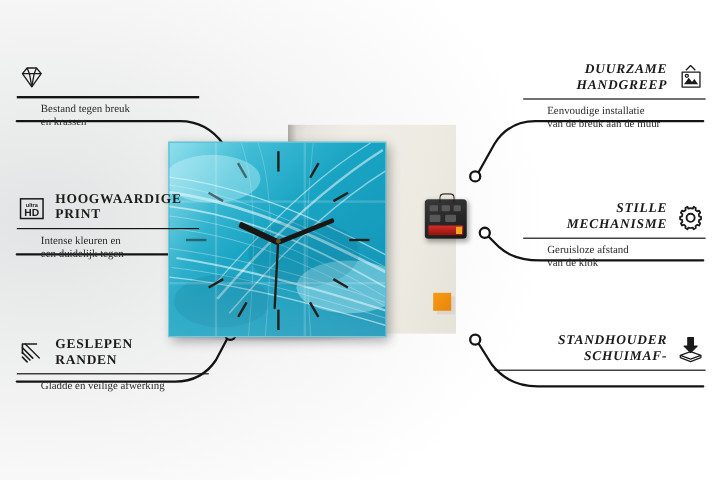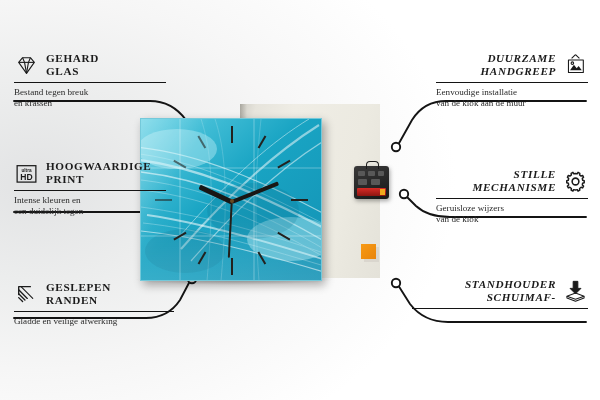--- a/index.html
+++ b/index.html
@@ -16,21 +16,21 @@
 
   
   .feat{position:absolute;}
   .feat .hd{display:flex;align-items:center;gap:7px;}
   .feat.left .hd{justify-content:flex-start;}
   .feat.right .hd{justify-content:flex-end;font-style:italic;}
   .ttl{font-weight:bold;font-size:11.2px;letter-spacing:.65px;color:#1b1b1b;
        line-height:13.4px;text-transform:uppercase;}
   .feat.right .ttl{text-align:right;}
   .rule{height:1.5px;background:#141414;margin:3px 0 3.5px 0;}
-  .desc{font-size:9.1px;color:#2a2a2a;line-height:11.2px;}
+  .desc{font-size:9.1px;color:#2a2a2a;line-height:11.2px;margin-left:20px;}
   .feat.right .desc{text-align:left;}
   .ico{width:25px;height:25px;flex:0 0 25px;display:block;}
 
   
   #f-glass  {left:14px;  top:52px;  width:152px;}
   #f-print  {left:14px;  top:160px; width:152px;}
   #f-edges  {left:14px;  top:281px; width:160px;}
   #f-handle {left:436px; top:52px;  width:152px;}
   #f-mech   {left:436px; top:168px; width:152px;}
   #f-stand  {left:412px; top:278px; width:176px;}
@@ -193,24 +193,20 @@
   <div class="feat left" id="f-glass">
     <div class="hd">
       <svg class="ico" viewBox="0 0 32 32">
         <g fill="none" stroke="#1b1b1b" stroke-width="1.4" stroke-linejoin="round">
           <path d="M6,12 L16,26 L26,12 L21,6 L11,6 Z"></path>
           <path d="M6,12 H26"></path>
             <path d="M11,6 L13.5,12 L16,26"></path>
             <path d="M21,6 L18.5,12 L16,26"></path>
         </g>
       </svg>
-      <div>
-        <div class="ttl">GEHARD</div>
-        <div class="ttl">GLAS</div>
-      </div>
     </div>
     <div class="rule"></div>
     <div class="desc">
       <div>Bestand tegen breuk</div>
       <div>en krassen</div>
     </div>
   </div>
 
   <div class="feat left" id="f-print">
     <div class="hd">
@@ -264,40 +260,40 @@
           <path d="M16,2 L11,7 M16,2 L21,7"></path>
           <rect x="7" y="9" width="19" height="16"></rect>
           <path d="M9,22 L14,15 L17.5,19.5 L20,16.5 L24,22 Z" fill="#1b1b1b" stroke="none"></path>
           <circle cx="12" cy="13" r="1.6"></circle>
         </g>
       </svg>
     </div>
     <div class="rule"></div>
     <div class="desc">
       <div>Eenvoudige installatie</div>
-      <div>van de klok aan de muur</div>
+      <div>van de breuk aan de muur</div>
     </div>
   </div>
 
   <div class="feat right" id="f-mech">
     <div class="hd">
       <div>
         <div class="ttl">STILLE</div>
         <div class="ttl">MECHANISME</div>
       </div>
       <svg class="ico" viewBox="0 0 32 32">
         <g fill="none" stroke="#1b1b1b" stroke-width="2">
           <path d="M16,5 l2.6,.5 .9,-2.0 2.4,1.4 -.3,2.2 2.0,1.6 2.1,-.9 1.3,2.5 -1.7,1.5 .4,2.5 2.2,.6 0,2.8 -2.2,.6 -.4,2.5 1.7,1.5 -1.3,2.5 -2.1,-.9 -2.0,1.6 .3,2.2 -2.4,1.4 -.9,-2.0 -2.6,.5 -2.6,-.5 -.9,2.0 -2.4,-1.4 .3,-2.2 -2.0,-1.6 -2.1,.9 -1.3,-2.5 1.7,-1.5 -.4,-2.5 -2.2,-.6 0,-2.8 2.2,-.6 .4,-2.5 -1.7,-1.5 1.3,-2.5 2.1,.9 2.0,-1.6 -.3,-2.2 2.4,-1.4 .9,2.0 Z" stroke-linejoin="round" transform="scale(.94) translate(1,1)"></path>
           <circle cx="16" cy="16" r="4.3"></circle>
         </g>
       </svg>
     </div>
     <div class="rule"></div>
     <div class="desc">
-      <div>Geruisloze wijzers</div>
+      <div>Geruisloze afstand</div>
       <div>van de klok</div>
     </div>
   </div>
 
   <div class="feat right" id="f-stand">
     <div class="hd">
       <div>
         <div class="ttl">STANDHOUDER</div>
         <div class="ttl">SCHUIMAF-</div>
       </div>

